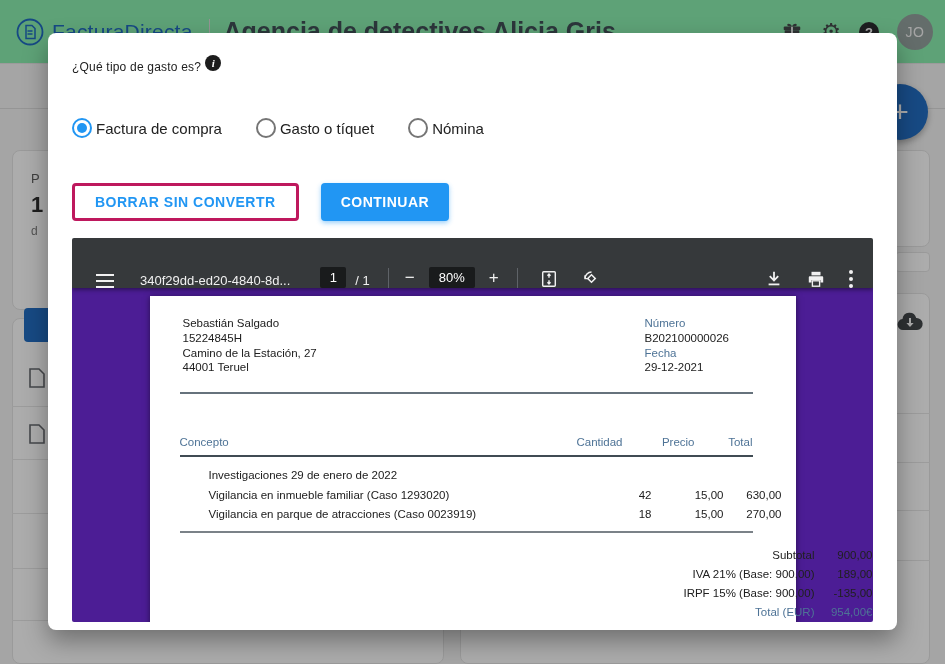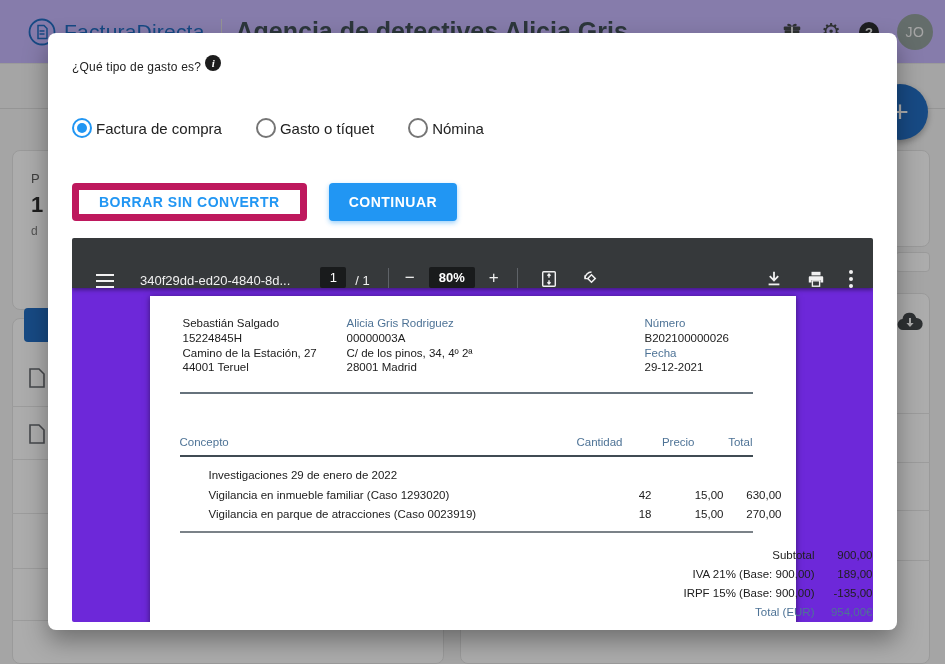--- a/index.html
+++ b/index.html
@@ -1,21 +1,21 @@
 <!DOCTYPE html>
 <html><head>
 <meta charset="utf-8">
 <style>
   * { margin:0; padding:0; box-sizing:border-box; }
   html,body { width:945px; height:664px; overflow:hidden; }
   body { position:relative; font-family:"Liberation Sans", sans-serif; background:#f4f4f4; }
 
   
-  .bg-header { position:absolute; left:0; top:0; width:945px; height:64px; background:#c4b5fd;
-               border-bottom:1px solid #e4e4e4; display:flex; align-items:center;padding-left:12px; }
+  .bg-header { position:absolute; left:0; top:0; width:945px; height:64px; background:#86efac;
+               border-bottom:1px solid #e4e4e4; display:flex; align-items:center; }
   .logo-wrap { display:flex; align-items:center; margin-left:16px; }
   .logo-circle { width:28px; height:28px; }
   .brand-text { margin-left:8px; font-size:21px; color:#1565c0; font-weight:500; letter-spacing:.2px; }
   .vsep { width:1px; height:26px; background:#d9d9d9; margin:0 14px 0 16px; }
   .bg-title { font-size:25px; font-weight:bold; color:#37474f; white-space:nowrap; }
   .bg-header-icons { position:absolute; right:12px; top:0; height:64px; display:flex; align-items:center; gap:18px; }
   .gear-glyph { font-size:22px; color:#3c4043; line-height:1; }
   .help-circle { width:20px; height:20px; border-radius:50%; background:#202124; color:#fff;
                  font-size:13px; font-weight:bold; display:flex; align-items:center; justify-content:center; }
   .avatar { width:36px; height:36px; border-radius:50%; background:#8f9d9a; color:#f5f5f5;
@@ -61,44 +61,44 @@
   .radio-opt { display:flex; align-items:center; gap:4px; cursor:pointer; }
   .radio { width:20px; height:20px; border-radius:50%; border:2px solid #757575; position:relative; flex:0 0 auto; }
   .radio.sel { border-color:#2196f3; }
   .radio.sel::after { content:""; position:absolute; left:3px; top:3px; width:10px; height:10px;
                       border-radius:50%; background:#2196f3; }
   .radio-label { font-size:15px; color:#212121; }
 
   .btn-row { position:absolute; left:24px; top:150px; display:flex; gap:22px; }
   .btn { height:38px; border-radius:4px; font-family:"Liberation Sans", sans-serif;
          font-size:14px; font-weight:bold; letter-spacing:.5px; padding:0 20px; cursor:pointer; }
-  .btn-outline { background:#fff; border:7px solid #be185d; color:#2196f3; }
+  .btn-outline { background:#fff; border:3px solid #be185d; color:#2196f3; }
   .btn-filled { background:#2196f3; border:none; color:#fff; box-shadow:0 2px 5px rgba(33,150,243,.45); }
 
   
   .pdf { position:absolute; left:24px; top:205px; width:801px; height:384px; overflow:hidden;
          border-radius:2px; }
   .pdf-toolbar { height:50px; background:#36393b; color:#f1f1f1; display:flex; align-items:flex-end;
                  padding:0 20px 0 24px; position:relative; box-shadow:0 2px 4px rgba(0,0,0,.4); z-index:2; }
   .tb-icon { display:flex; align-items:center; justify-content:center; flex:0 0 auto; cursor:pointer; }
   .filename { margin-left:26px; font-size:13px; max-width:170px; white-space:nowrap; overflow:hidden; color:#f1f1f1; }
   .chip { background:#191b1c; border-radius:2px; color:#fff; text-align:center; font-size:13px; }
   .page-chip { width:26px; height:21px; line-height:21px; margin-left:30px; }
   .page-count { font-size:13px; margin-left:9px; white-space:nowrap; }
   .tb-sep { width:1px; height:20px; background:#5f6368; margin-left:18px; }
   .zoom-out { margin-left:16px; font-size:17px; }
-  .zoom-chip { margin-left:14px; padding:3px 10px;font-weight:bold; }
+  .zoom-chip { margin-left:14px; padding:3px 10px; }
   .zoom-in { margin-left:14px; font-size:17px; }
   .fit-icon { margin-left:22px; }
   .rotate-icon { margin-left:24px; }
   .tb-spacer { flex:1; }
   .print-icon { margin-left:24px; }
   .kebab-icon { margin-left:24px; }
 
-  .pdf-body { height:334px; background:#6d28d9; overflow:hidden; }
+  .pdf-body { height:334px; background:#4c1d95; overflow:hidden; }
   .pdf-page { width:646px; height:340px; margin:8px auto 0; background:#fff; position:relative;
               box-shadow:0 1px 6px rgba(0,0,0,.5); font-size:11.5px; color:#202020; }
 
   .inv-block { position:absolute; top:20px; line-height:14.8px; }
   .inv-seller { left:33px; }
   .inv-buyer { left:197px; }
   .inv-meta { left:495px; }
   .inv-accent { color:#4e7396; }
   .inv-hr1 { position:absolute; left:30px; top:96px; width:573px; height:2px; background:#66727c; }
   .inv-thead { position:absolute; left:0; top:140px; width:646px; height:14px; color:#4e7396; }
@@ -260,26 +260,20 @@
     <div class="pdf-body">
       <div class="pdf-page">
 
         <div class="inv-block inv-seller">
           <div>Sebastián Salgado</div>
           <div>15224845H</div>
           <div>Camino de la Estación, 27</div>
           <div>44001 Teruel</div>
         </div>
 
-        <div class="inv-block inv-buyer">
-          <div class="inv-accent">Alicia Gris Rodriguez</div>
-          <div>00000003A</div>
-          <div>C/ de los pinos, 34, 4º 2ª</div>
-          <div>28001 Madrid</div>
-        </div>
 
         <div class="inv-block inv-meta">
           <div class="inv-accent">Número</div>
           <div>B202100000026</div>
           <div class="inv-accent">Fecha</div>
           <div>29-12-2021</div>
         </div>
 
         <div class="inv-hr1"></div>
 

